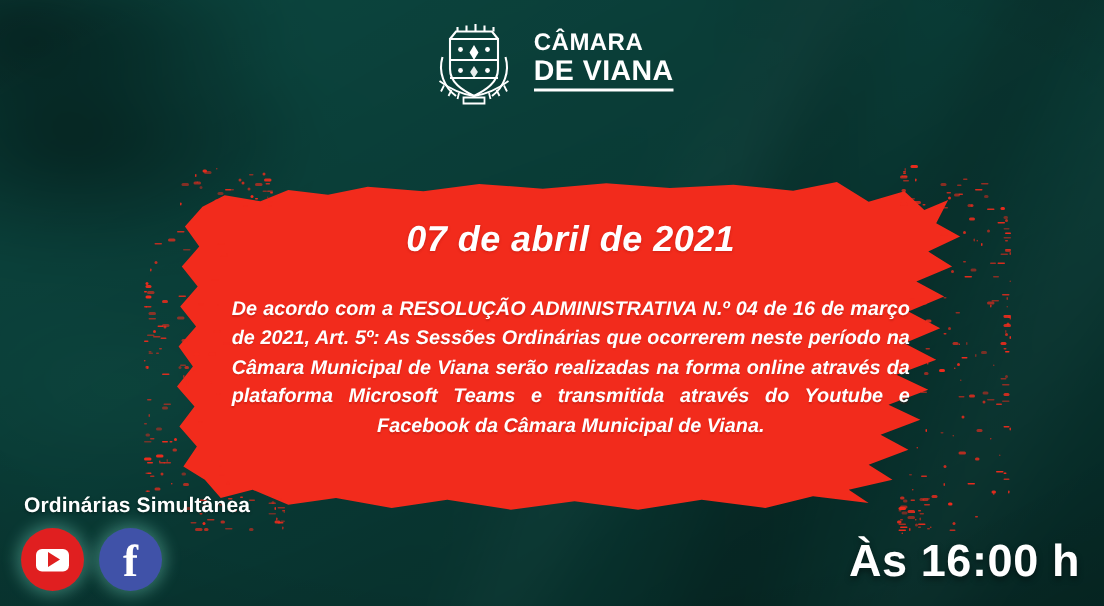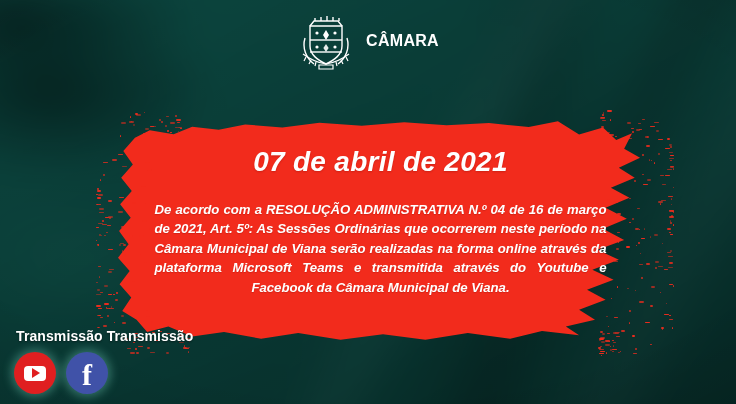--- a/index.html
+++ b/index.html
@@ -125,21 +125,21 @@
   .banner-copy{
     position:absolute;left:128px;top:128px;width:505px;
     text-align:center;color:#ffffff;
   }
   .session-title{
     font-size:33px;font-weight:700;letter-spacing:0.4px;
     margin:8px 0 0 0;line-height:1.05;
     text-shadow:0 1px 2px rgba(120,10,4,0.35);
   }
   .session-date{
-    font-size:28px;font-weight:700;font-style:italic;
+    font-size:24px;font-weight:700;font-style:italic;
     margin:18px 0 0 0;letter-spacing:0.3px;
     text-shadow:0 1px 2px rgba(120,10,4,0.30);
   }
   .session-body{
     font-size:13.2px;font-weight:700;font-style:italic;
     line-height:1.47;margin:22px auto 0 auto;width:452px;
     text-align:justify;text-align-last:center;
     text-shadow:0 1px 1px rgba(120,10,4,0.25);
   }
 
@@ -559,34 +559,36 @@
         </g>
         <g fill="none" stroke="#ffffff" stroke-width="1.2">
           <path d="M6 44 c8 6 16 9 23 10 c7 -1 15 -4 23 -10"></path>
           <path d="M9 47 l-2 4 M14 50 l-2 4 M19 52 l-1 4 M39 52 l1 4 M44 50 l2 4 M49 47 l2 4"></path>
           <path d="M22 55 h14 v4 h-14 z"></path>
         </g>
       </svg>
     </span>
     <span class="logo-words">
       <span class="lw1">CÂMARA</span>
+      <span class="lw3">DE VIANA</span>
     </span>
   </div>
 
   <div class="banner-copy">
     <h2 class="session-date">07 de abril de 2021</h2>
     <p class="session-body">De acordo com a RESOLUÇÃO ADMINISTRATIVA N.º 04 de 16 de março de 2021, Art. 5º: As Sessões Ordinárias que ocorrerem neste período na Câmara Municipal de Viana serão realizadas na forma online através da plataforma Microsoft Teams e transmitida através do Youtube e Facebook da Câmara Municipal de Viana.</p>
   </div>
 
   <div class="simulcast">
-    <div class="simulcast-label">Transmissão Transmissão</div>
+    <div class="simulcast-label">Ordinárias Simultânea</div>
     <div class="social-row">
       <a class="social yt">
         <span class="yt-play"></span>
       </a>
       <a class="social fb">
         <span class="fb-f">f</span>
       </a>
     </div>
   </div>
 
+  <div class="time-text">Às 16:00 h</div>
 
 </div>
 
 </body></html>

